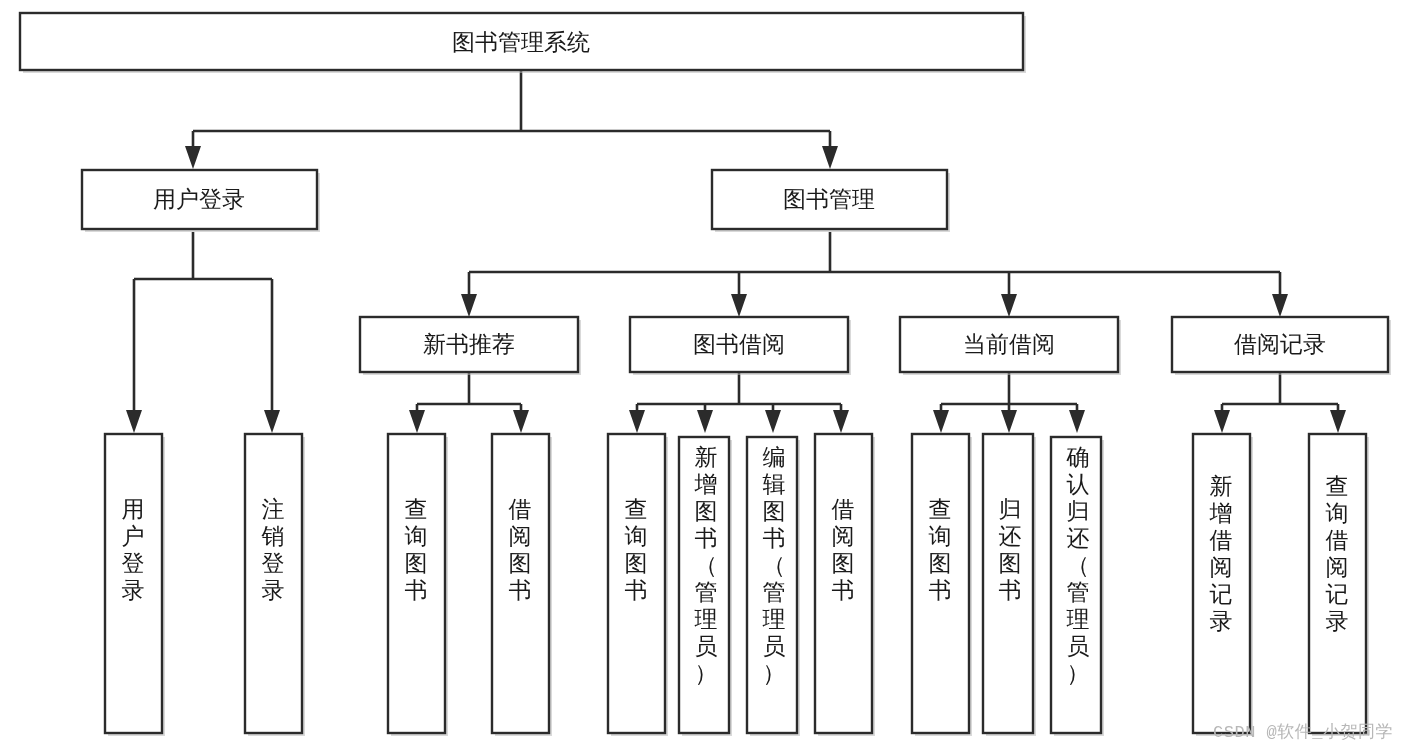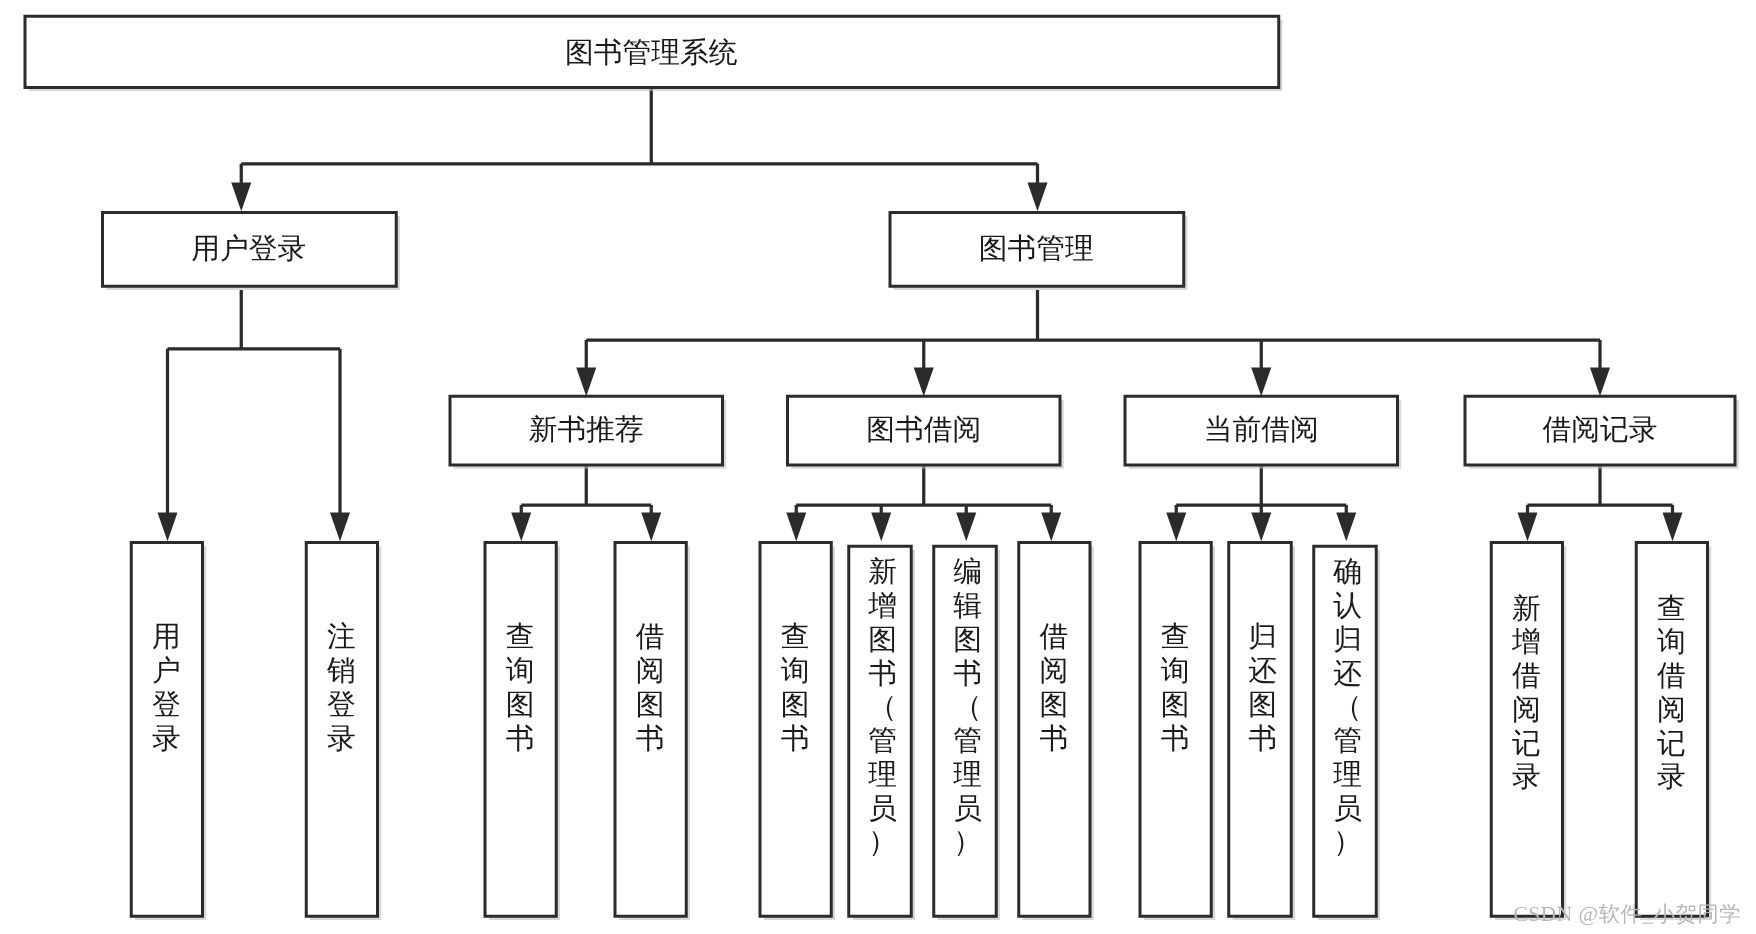--- a/index.html
+++ b/index.html
@@ -56,21 +56,21 @@
   .node-label-v {
     fill: #1a1a1a;
     font-family: "DejaVu Sans", "Liberation Sans", sans-serif;
     font-size: 23px;
     text-anchor: middle;
   }
   .watermark {
     position: absolute;
     right: 12px;
     bottom: 4px;
-    font-family: Liberation Serif, serif;
+    font-family: Liberation Mono, monospace;
     font-size: 17px;
     color: #b7b7b7;
     letter-spacing: 0.5px;
     white-space: nowrap;
     user-select: none;
   }
 </style>
 </head>
 <body>
 

